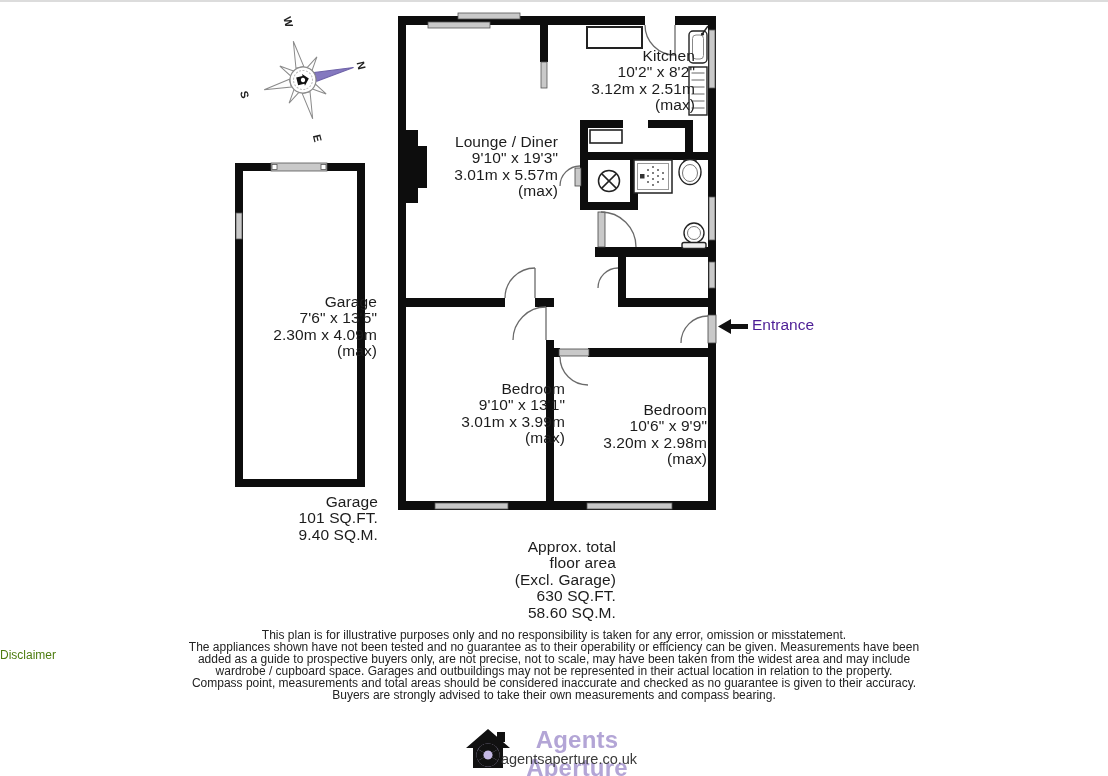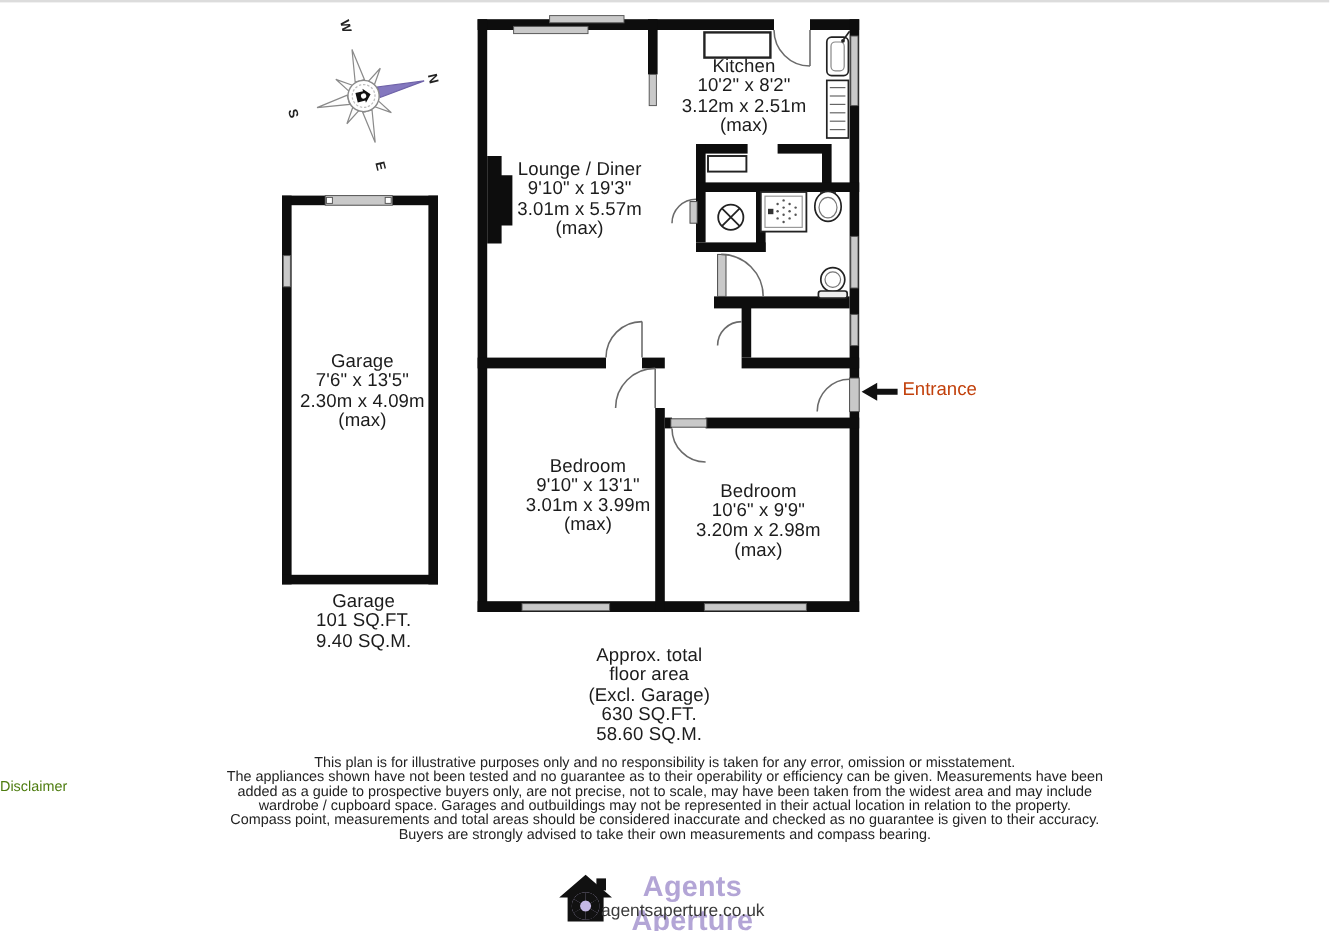--- a/index.html
+++ b/index.html
@@ -3,24 +3,24 @@
 <meta charset="utf-8">
 <style>
   html,body{margin:0;padding:0;background:#fff;}
   .canvas{
     position:relative;width:1108px;height:776px;background:#ffffff;
     font-family:"Liberation Sans", sans-serif;color:#1c1c1c;overflow:hidden;
   }
   .topline{position:absolute;left:0;top:0;width:1108px;height:2px;background:#dcdcdc;}
   .plan-svg{position:absolute;left:0;top:0;}
   .lbl{
-    position:absolute;text-align:center;white-space:pre-line;
+    position:absolute;text-align:right;white-space:pre-line;
     font-size:15.5px;line-height:16.4px;color:#1c1c1c;letter-spacing:0.1px;
   }
-  .entrance-lbl{position:absolute;font-size:15.5px;color:#c2410c;white-space:nowrap;text-align:right;}
+  .entrance-lbl{position:absolute;font-size:15.5px;color:#4c1d95;white-space:nowrap;text-align:right;}
   .disc-title{position:absolute;left:0;top:648px;width:1108px;text-align:left;font-size:12px;color:#4d7c0f;}
   .disc-body{
     position:absolute;left:0;top:630px;width:1108px;text-align:center;
     font-size:12px;line-height:11.9px;color:#232323;white-space:pre-line;
   }
   .brand{position:absolute;left:492px;top:726px;width:170px;text-align:center;
     font-size:24px;font-weight:bold;letter-spacing:0.2px;}
   .site{position:absolute;left:484px;top:751px;width:170px;text-align:center;
     font-size:14.5px;color:#3a3a3a;}
 </style>

